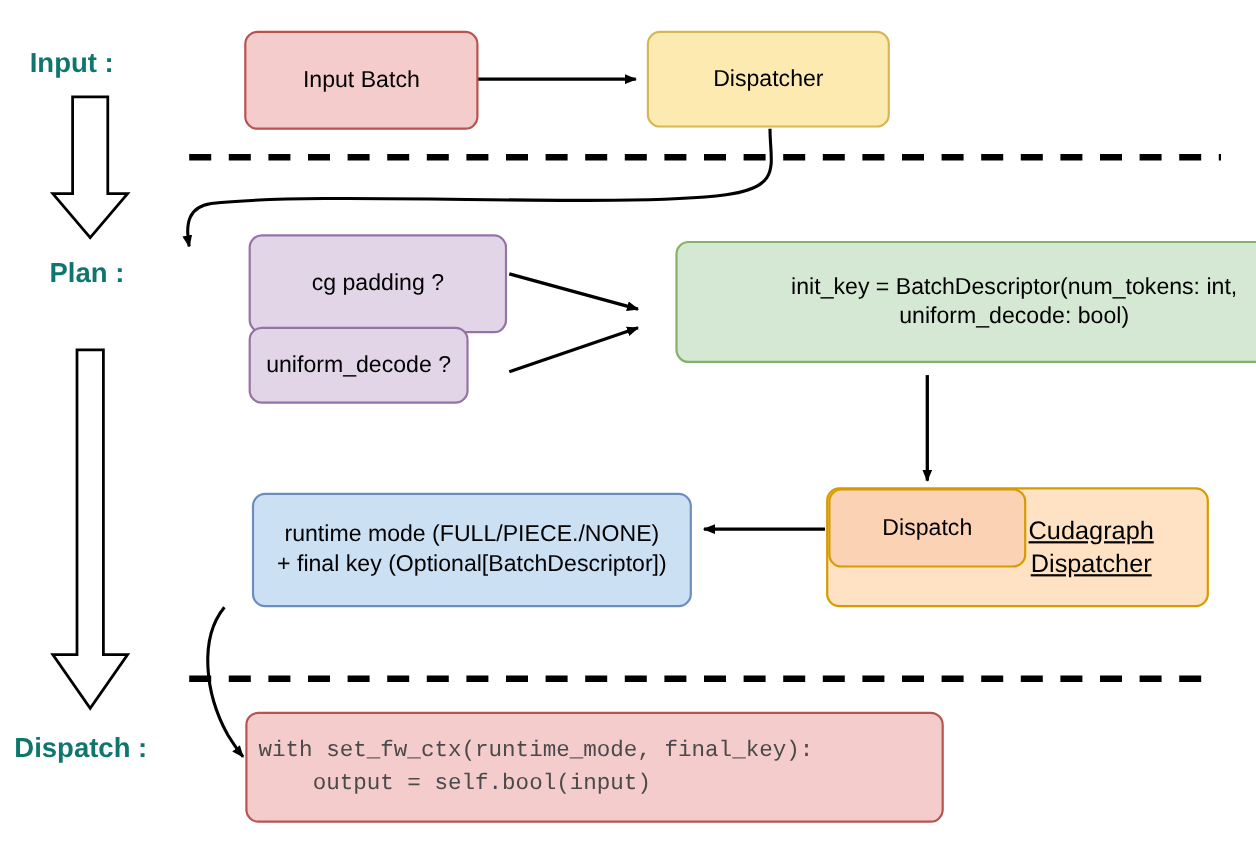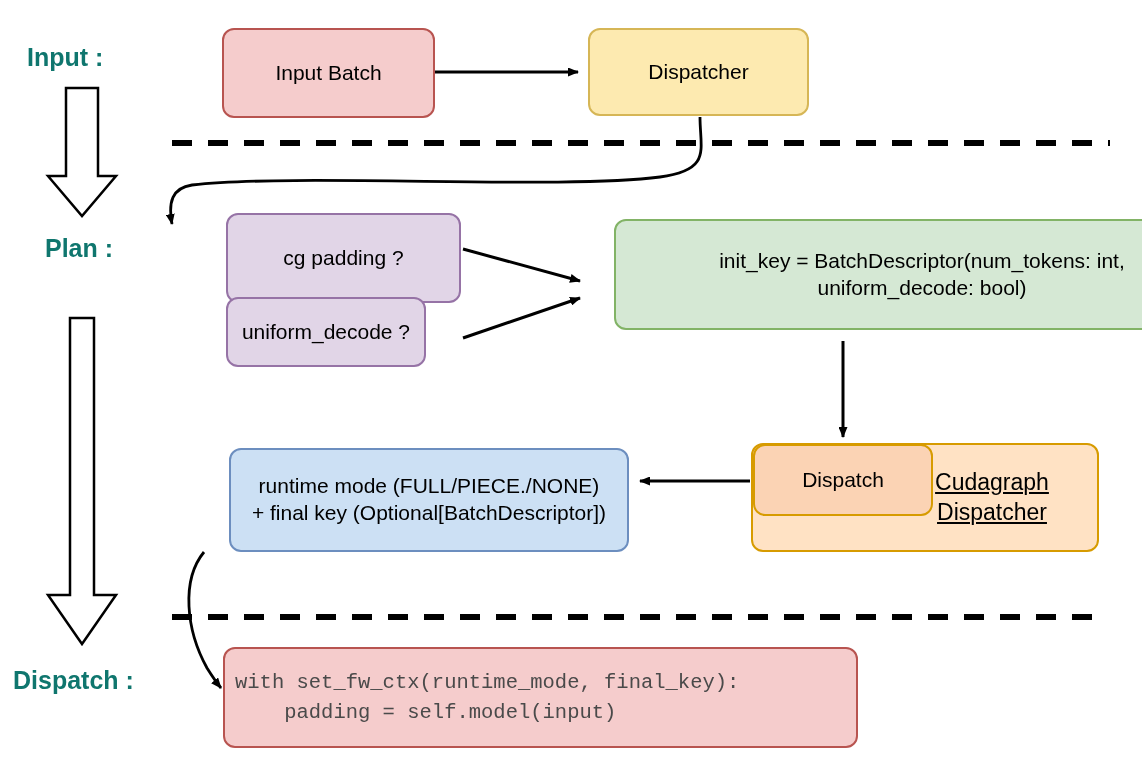--- a/index.html
+++ b/index.html
@@ -150,16 +150,16 @@
     <span class="node-text">Dispatch</span>
   </div>
 
   <div class="node node-runtime-mode">
     <span class="node-text">runtime mode (FULL/PIECE./NONE)
 + final key (Optional[BatchDescriptor])</span>
   </div>
 
   <div class="node node-exec-code">
     <span class="node-text node-code">with set_fw_ctx(runtime_mode, final_key):
-    padding = self.model(input)</span>
+    output = self.bool(input)</span>
   </div>
 
 </div>
 
 </body></html>

